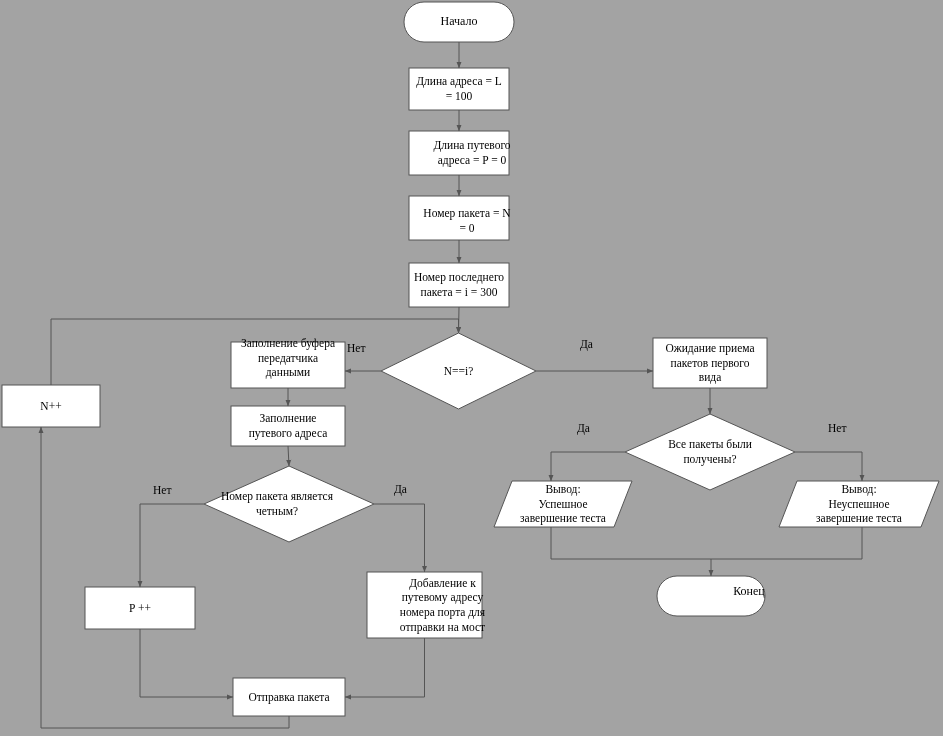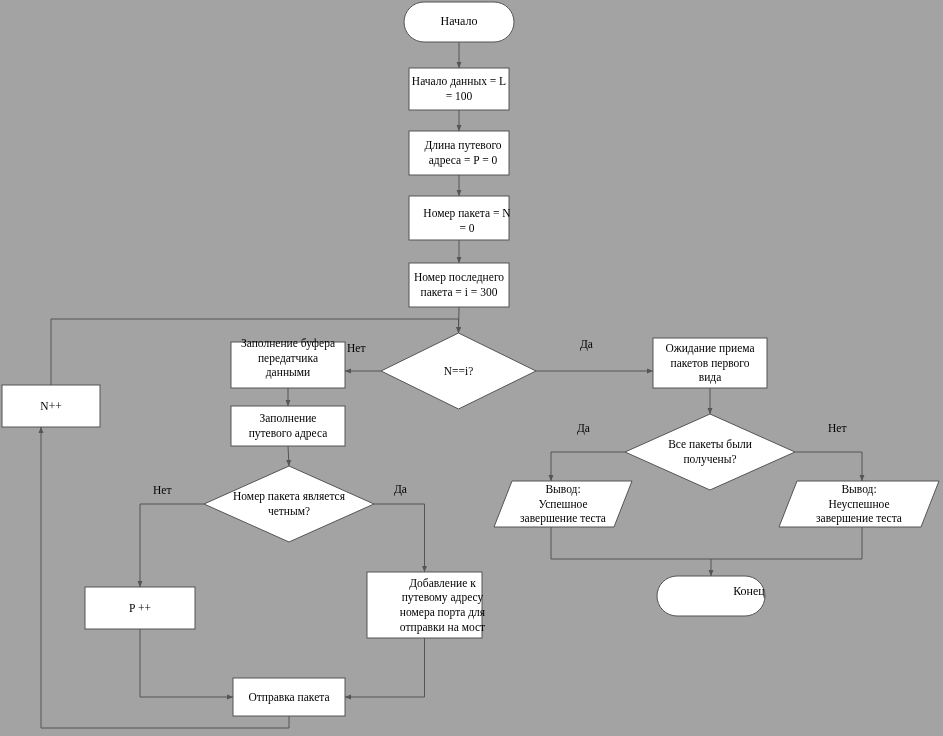--- a/index.html
+++ b/index.html
@@ -98,35 +98,35 @@
         <path d="M 710 388 L 710 414" marker-end="url(#arrow)" stroke="#555555"></path>
         <path d="M 625 452 L 551 452 L 551 481" marker-end="url(#arrow)" stroke="#555555"></path>
         <path d="M 795 452 L 862 452 L 862 481" marker-end="url(#arrow)" stroke="#555555"></path>
         <path d="M 551 527 L 551 559 L 711 559 L 711 576" marker-end="url(#arrow)" stroke="#555555"></path>
         <path d="M 862 527 L 862 559 L 711 559" stroke="#555555"></path>
       </g>
   </svg>
 
   <div id="labels">
       <div class="node-label term-label" style="left: 404px; top: 2px; width: 110px; height: 40px;">Начало</div>
-      <div class="node-label" style="left: 409px; top: 68px; width: 100px; height: 42px;">Начало данных = L
+      <div class="node-label" style="left: 409px; top: 68px; width: 100px; height: 42px;">Длина адреса = L
 = 100</div>
-      <div class="node-label" style="left: 413px; top: 131px; width: 100px; height: 44px;">Длина путевого
+      <div class="node-label" style="left: 422px; top: 131px; width: 100px; height: 44px;">Длина путевого
 адреса = P = 0</div>
       <div class="node-label" style="left: 409px; top: 199px; width: 116px; height: 44px;">Номер пакета = N
 = 0</div>
       <div class="node-label" style="left: 409px; top: 263px; width: 100px; height: 44px;">Номер последнего
 пакета = i = 300</div>
       <div class="node-label" style="left: 381px; top: 333px; width: 155px; height: 76px;">N==i?</div>
       <div class="node-label" style="left: 231px; top: 342px; width: 114px; height: 32px;">Заполнение буфера
 передатчика
 данными</div>
       <div class="node-label" style="left: 231px; top: 406px; width: 114px; height: 40px;">Заполнение
 путевого  адреса</div>
-      <div class="node-label" style="left: 204px; top: 466px; width: 170px; height: 76px;">Номер пакета является
+      <div class="node-label" style="left: 192px; top: 466px; width: 170px; height: 76px;">Номер пакета является
 четным?</div>
       <div class="node-label" style="left: 2px; top: 385px; width: 98px; height: 42px;">N++</div>
       <div class="node-label" style="left: 85px; top: 587px; width: 110px; height: 42px;">P ++</div>
       <div class="node-label" style="left: 367px; top: 572px; width: 115px; height: 66px; margin-left: 18px;">Добавление к
 путевому адресу
 номера порта для
 отправки на мост</div>
       <div class="node-label" style="left: 233px; top: 678px; width: 112px; height: 38px;">Отправка пакета</div>
       <div class="node-label" style="left: 653px; top: 338px; width: 114px; height: 50px;">Ожидание приема
 пакетов первого

